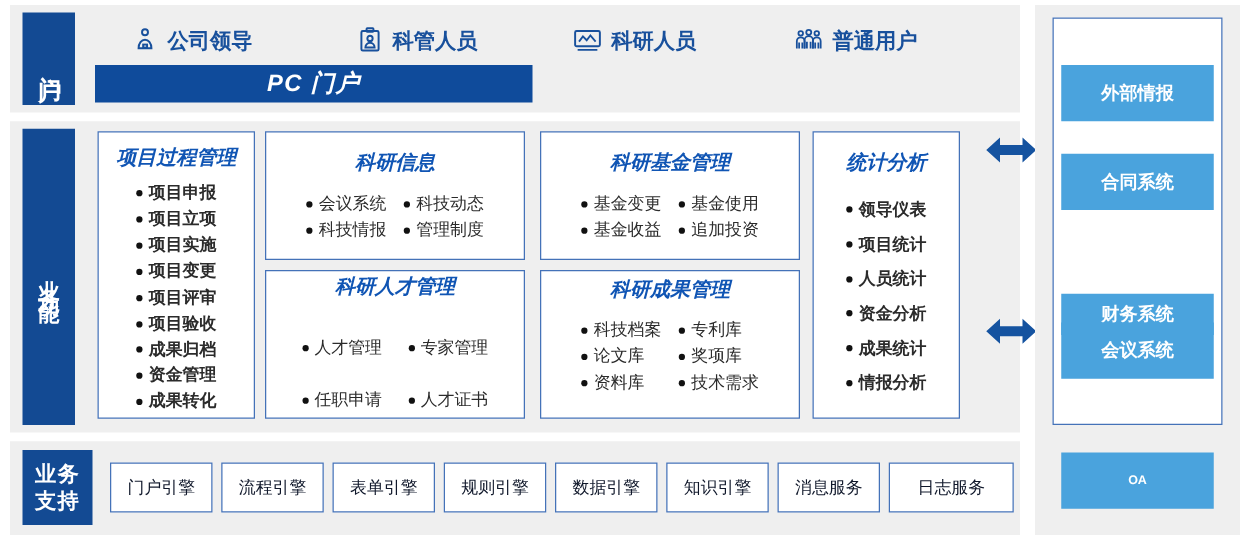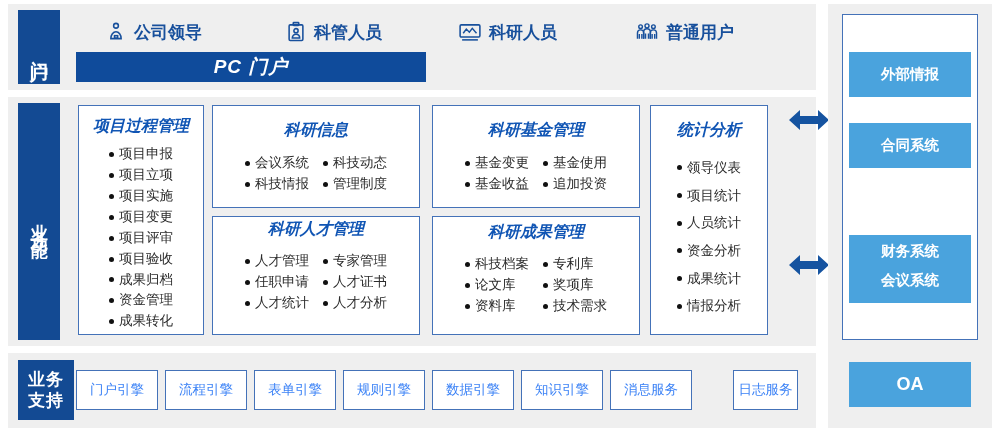--- a/index.html
+++ b/index.html
@@ -78,21 +78,21 @@
     font-style: italic;
     text-align: center;
     white-space: nowrap;
   }
   .bullets {
     display: flex;
     flex-wrap: wrap;
     color: #2b2b2b;
     font-size: 13.5px;
   }
-  .bullets.one-col { flex-direction: column; }
+  .bullets.one-col { flex-direction: column; font-weight: bold; }
   .bullets.two-col {
     display: grid;
     grid-template-columns: auto auto;
     column-gap: 14px;
   }
   .bullet {
     display: flex;
     align-items: center;
     gap: 5px;
     white-space: nowrap;
@@ -125,26 +125,27 @@
     align-items: center;
     justify-content: center;
     white-space: nowrap;
   }
 
   
   .eng {
     position: absolute;
     background: #ffffff;
     border: 1.4px solid #4472b8;
-    color: #3b82f6;
+    color: #0f172a;
     font-size: 13.5px;
     display: flex;
     align-items: center;
     justify-content: center;
     white-space: nowrap;
+    margin-left: 12px;
   }
 </style>
 </head>
 <body>
 
 <div id="root">
 
   <div class="panel" style="left:8px; top:4px; width:808px; height:86px;"></div>
 
   <div class="vtab portal" style="left:18px; top:10px; width:42px; height:74px;">
@@ -235,21 +236,21 @@
     <div class="bullets two-col" style="margin-top:12px;">
       <div class="bullet">会议系统</div>
       <div class="bullet">科技动态</div>
       <div class="bullet">科技情报</div>
       <div class="bullet">管理制度</div>
     </div>
   </div>
 
   <div class="card" style="left:212px; top:216px; width:208px; height:119px; padding-top:2px;">
     <div class="card-title">科研人才管理</div>
-    <div class="bullets two-col" style="margin-top:11px;">
+    <div class="bullets two-col" style="margin-top:28px;gap:21px;">
       <div class="bullet">人才管理</div>
       <div class="bullet">专家管理</div>
       <div class="bullet">任职申请</div>
       <div class="bullet">人才证书</div>
       <div class="bullet">人才统计</div>
       <div class="bullet">人才分析</div>
     </div>
   </div>
 
   <div class="card" style="left:432px; top:105px; width:208px; height:103px; padding-top:14px;">
@@ -307,21 +308,21 @@
   <div class="ext-chip" style="left:849px; top:123px; width:122px; height:45px;">
     <span>合同系统</span>
   </div>
   <div class="ext-chip" style="left:849px; top:194px; width:122px; height:33px;margin-top:41px;">
     <span>财务系统</span>
   </div>
   <div class="ext-chip" style="left:849px; top:258px; width:122px; height:45px;">
     <span>会议系统</span>
   </div>
 
-  <div class="ext-chip" style="left:849px; top:362px; width:122px; height:45px; font-size:18px;">
+  <div class="ext-chip" style="left:849px; top:362px; width:122px; height:45px; font-size:10px;">
     <span>OA</span>
   </div>
 
   <div class="panel" style="left:8px; top:353px; width:808px; height:75px;"></div>
 
   <div class="vtab support" style="left:18px; top:360px; width:56px; height:60px;">
     <span style="display:block; width:2.2em; word-break:break-all; letter-spacing:1px;">业务支持</span>
   </div>
 
   <div class="eng" style="left:76px; top:370px; width:82px; height:40px;">
@@ -338,17 +339,17 @@
   </div>
   <div class="eng" style="left:432px; top:370px; width:82px; height:40px;">
     <span>数据引擎</span>
   </div>
   <div class="eng" style="left:521px; top:370px; width:82px; height:40px;">
     <span>知识引擎</span>
   </div>
   <div class="eng" style="left:610px; top:370px; width:82px; height:40px;">
     <span>消息服务</span>
   </div>
-  <div class="eng" style="left:733px; top:370px; width:65px; height:40px;">
+  <div class="eng" style="left:699px; top:370px; width:100px; height:40px;">
     <span>日志服务</span>
   </div>
 
 </div>
 
 </body></html>

